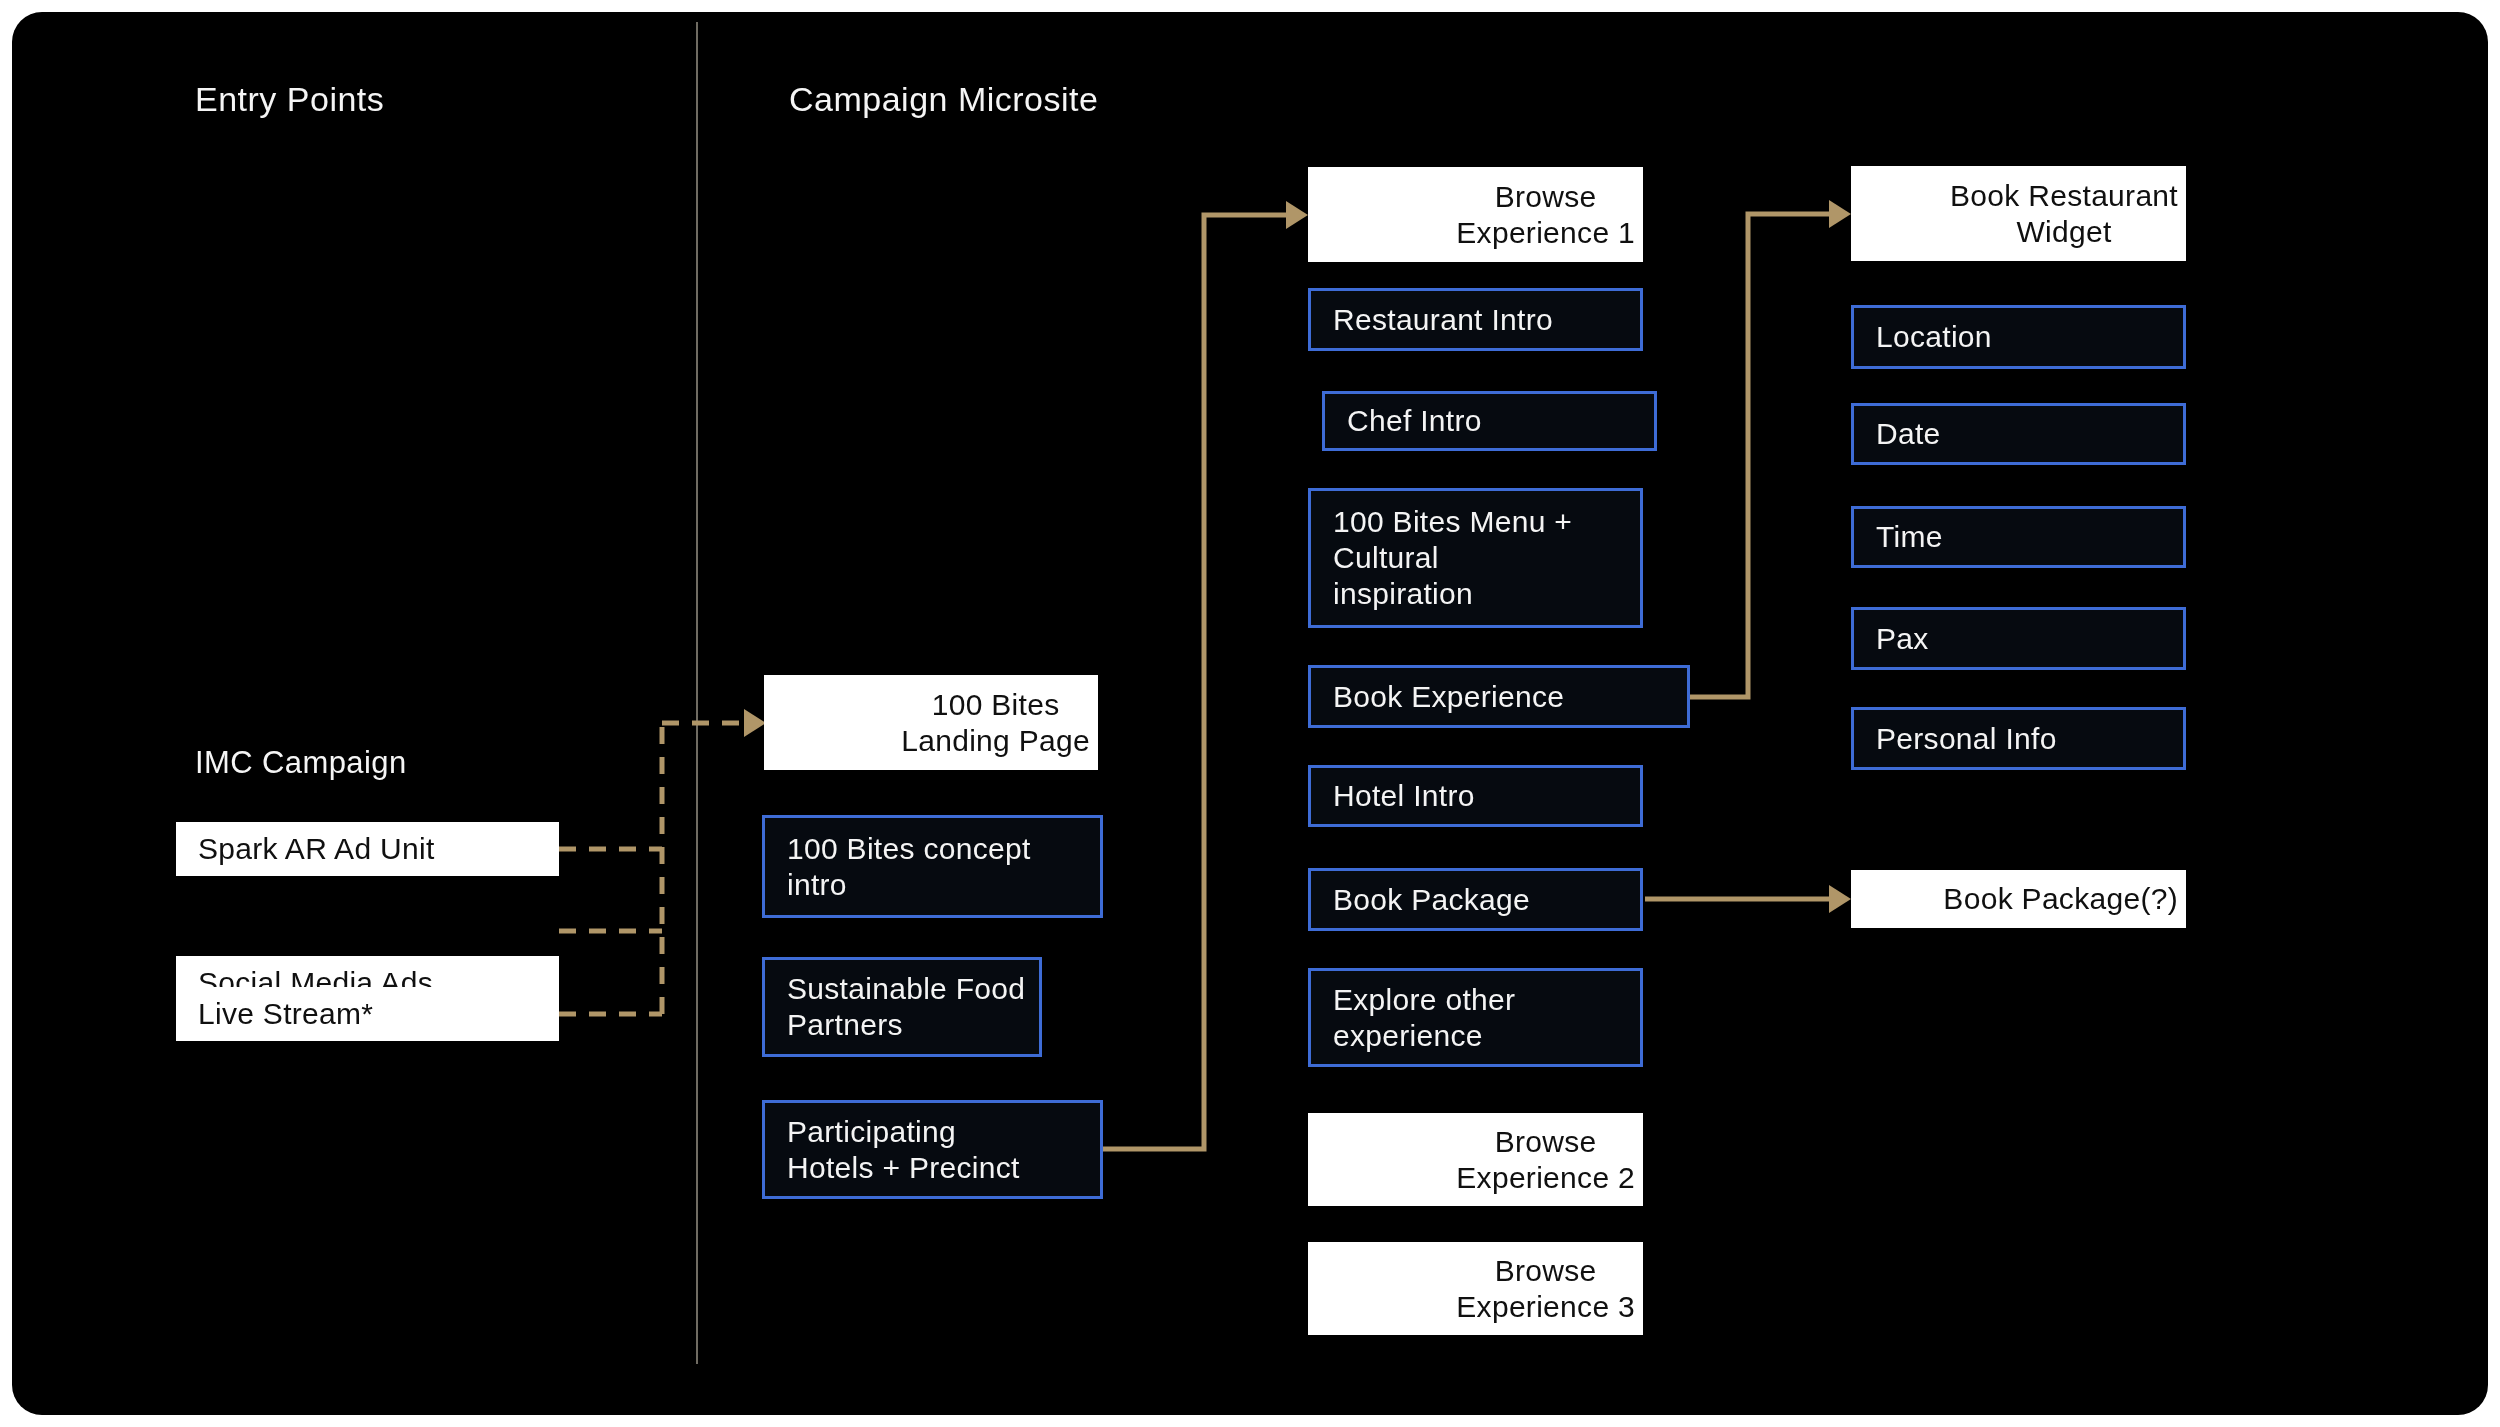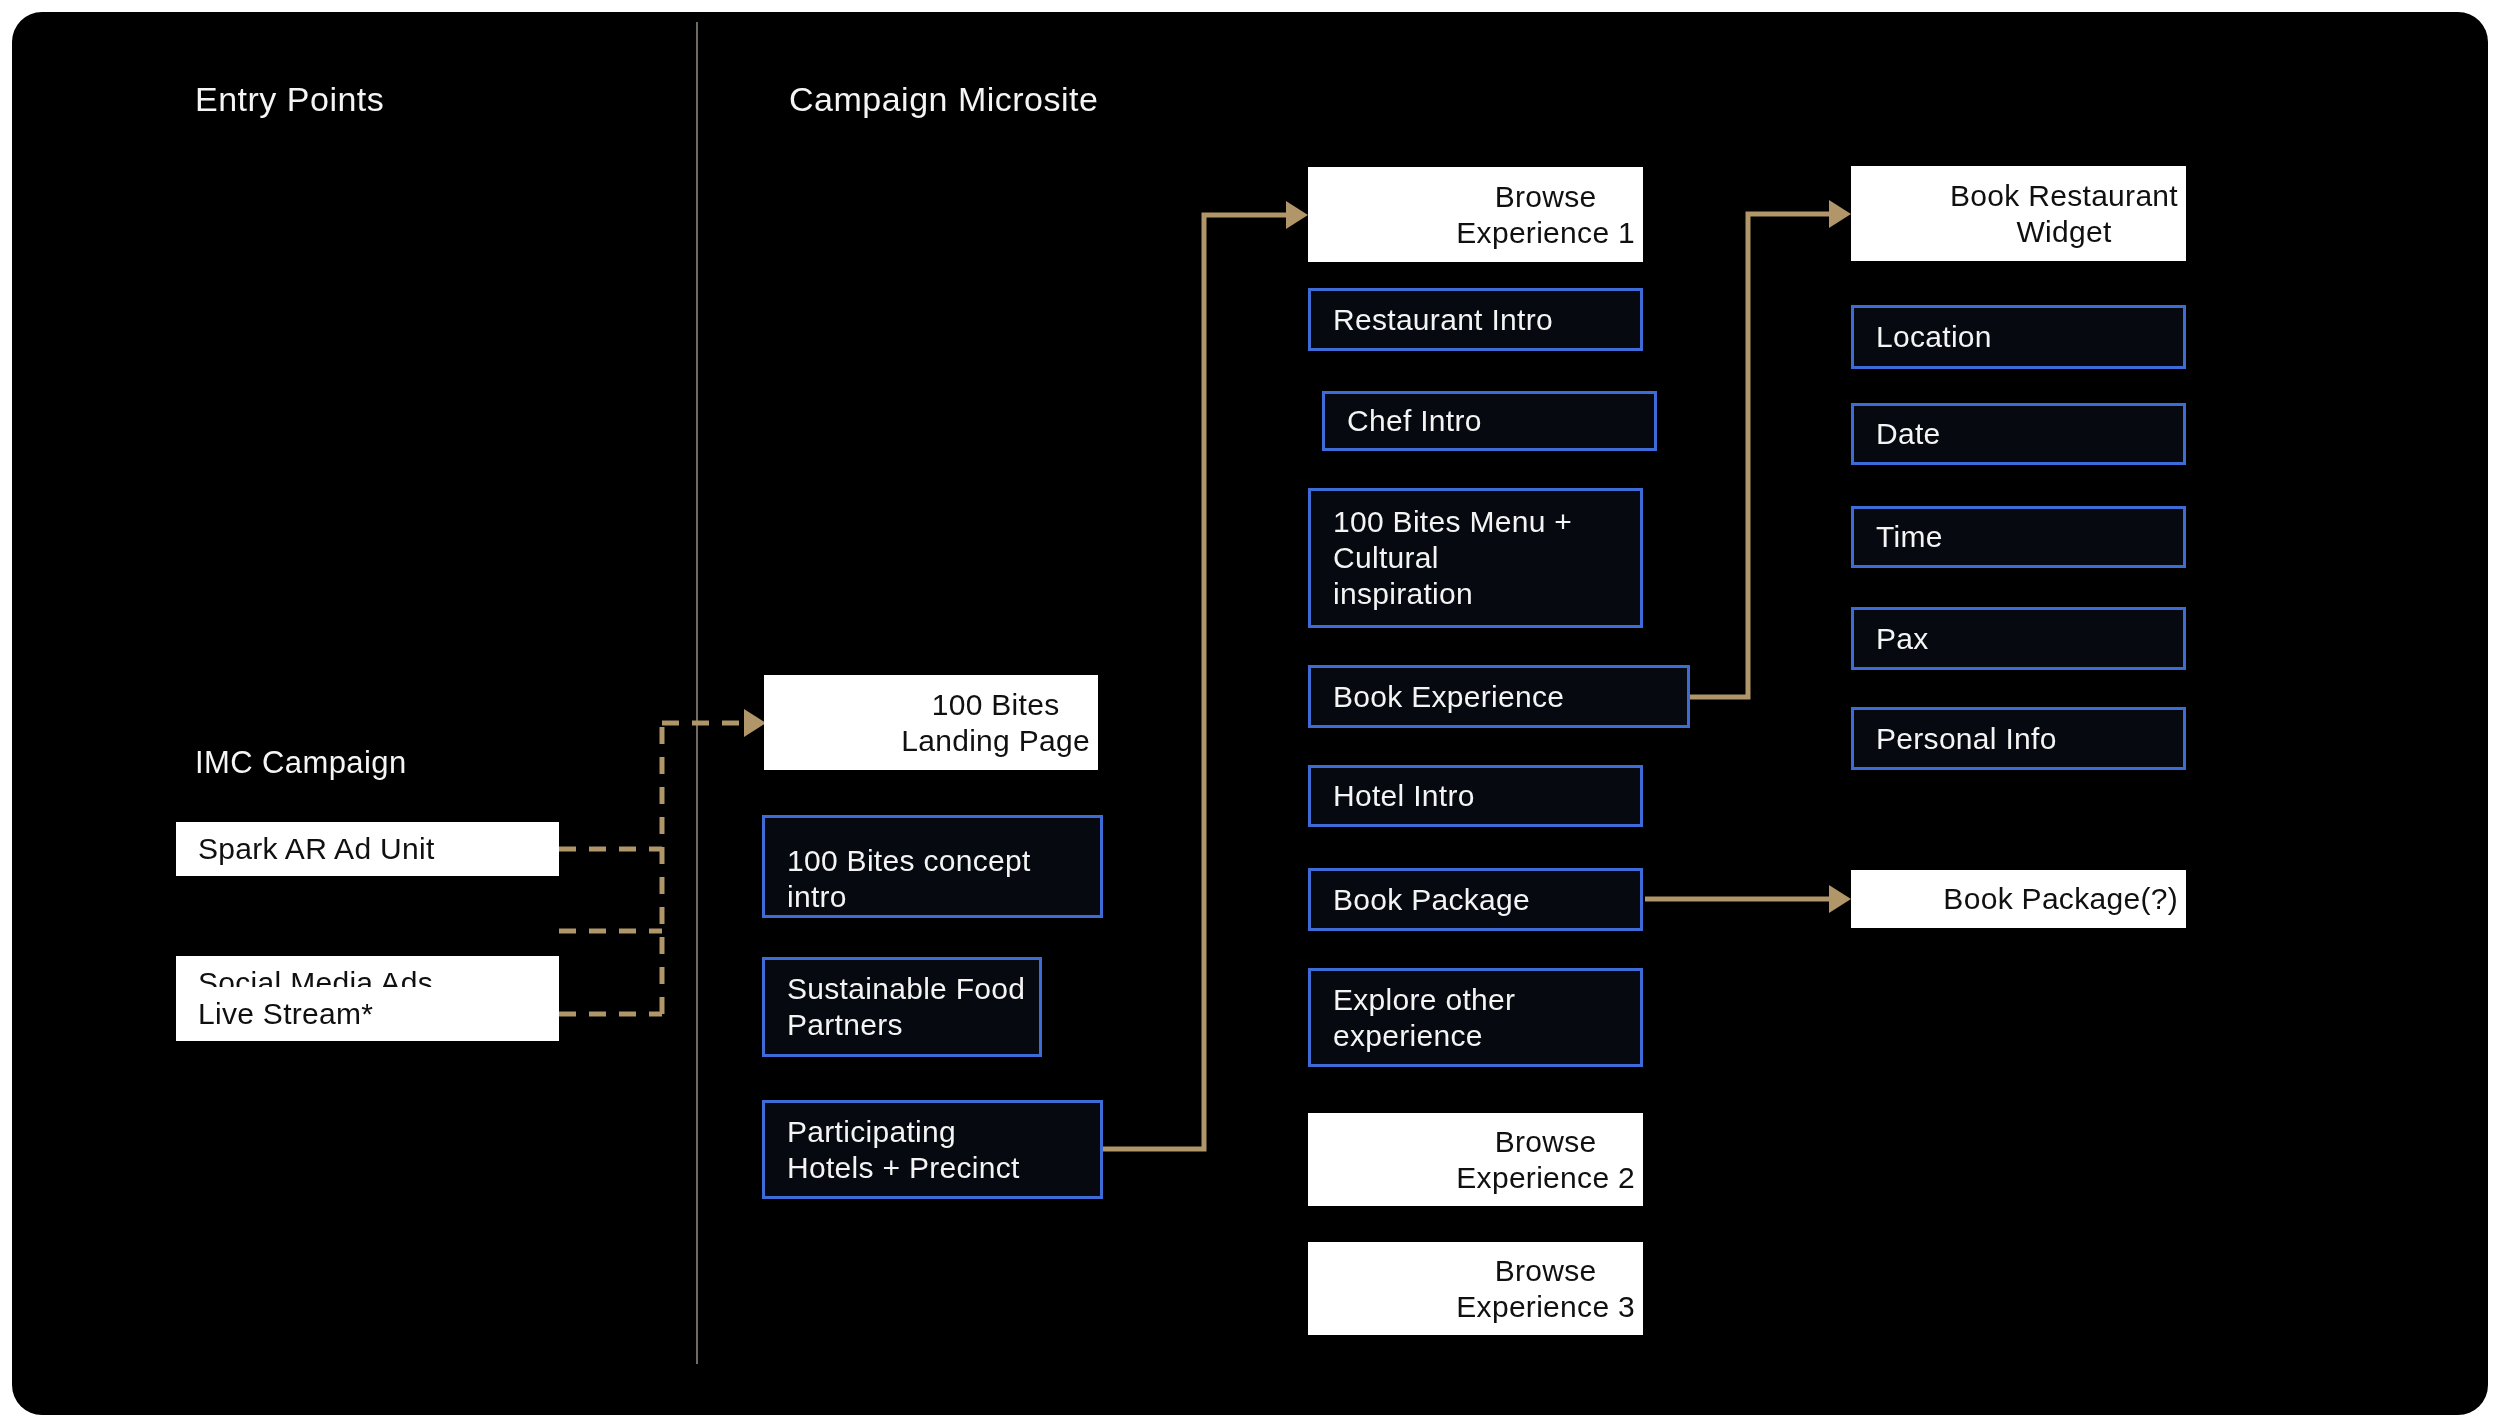--- a/index.html
+++ b/index.html
@@ -117,21 +117,21 @@
     <span class="node-label">Social Media Ads</span>
   </div>
   <div class="node white left" style="left: 164px; top: 975px; width: 383px; height: 54px;">
     <span class="node-label">Live Stream*</span>
   </div>
 
   <div class="node white center" style="left: 752px; top: 663px; width: 334px; height: 95px;">
     <span class="node-label">100 Bites
 Landing Page</span>
   </div>
-  <div class="node outline left" style="left: 750px; top: 803px; width: 341px; height: 103px; align-items: flex-end;">
+  <div class="node outline left" style="left: 750px; top: 803px; width: 341px; height: 103px;">
     <span class="node-label">100 Bites concept
 intro</span>
   </div>
   <div class="node outline left" style="left: 750px; top: 945px; width: 280px; height: 100px;">
     <span class="node-label">Sustainable Food
 Partners</span>
   </div>
   <div class="node outline left" style="left: 750px; top: 1088px; width: 341px; height: 99px;">
     <span class="node-label">Participating
 Hotels + Precinct</span>

